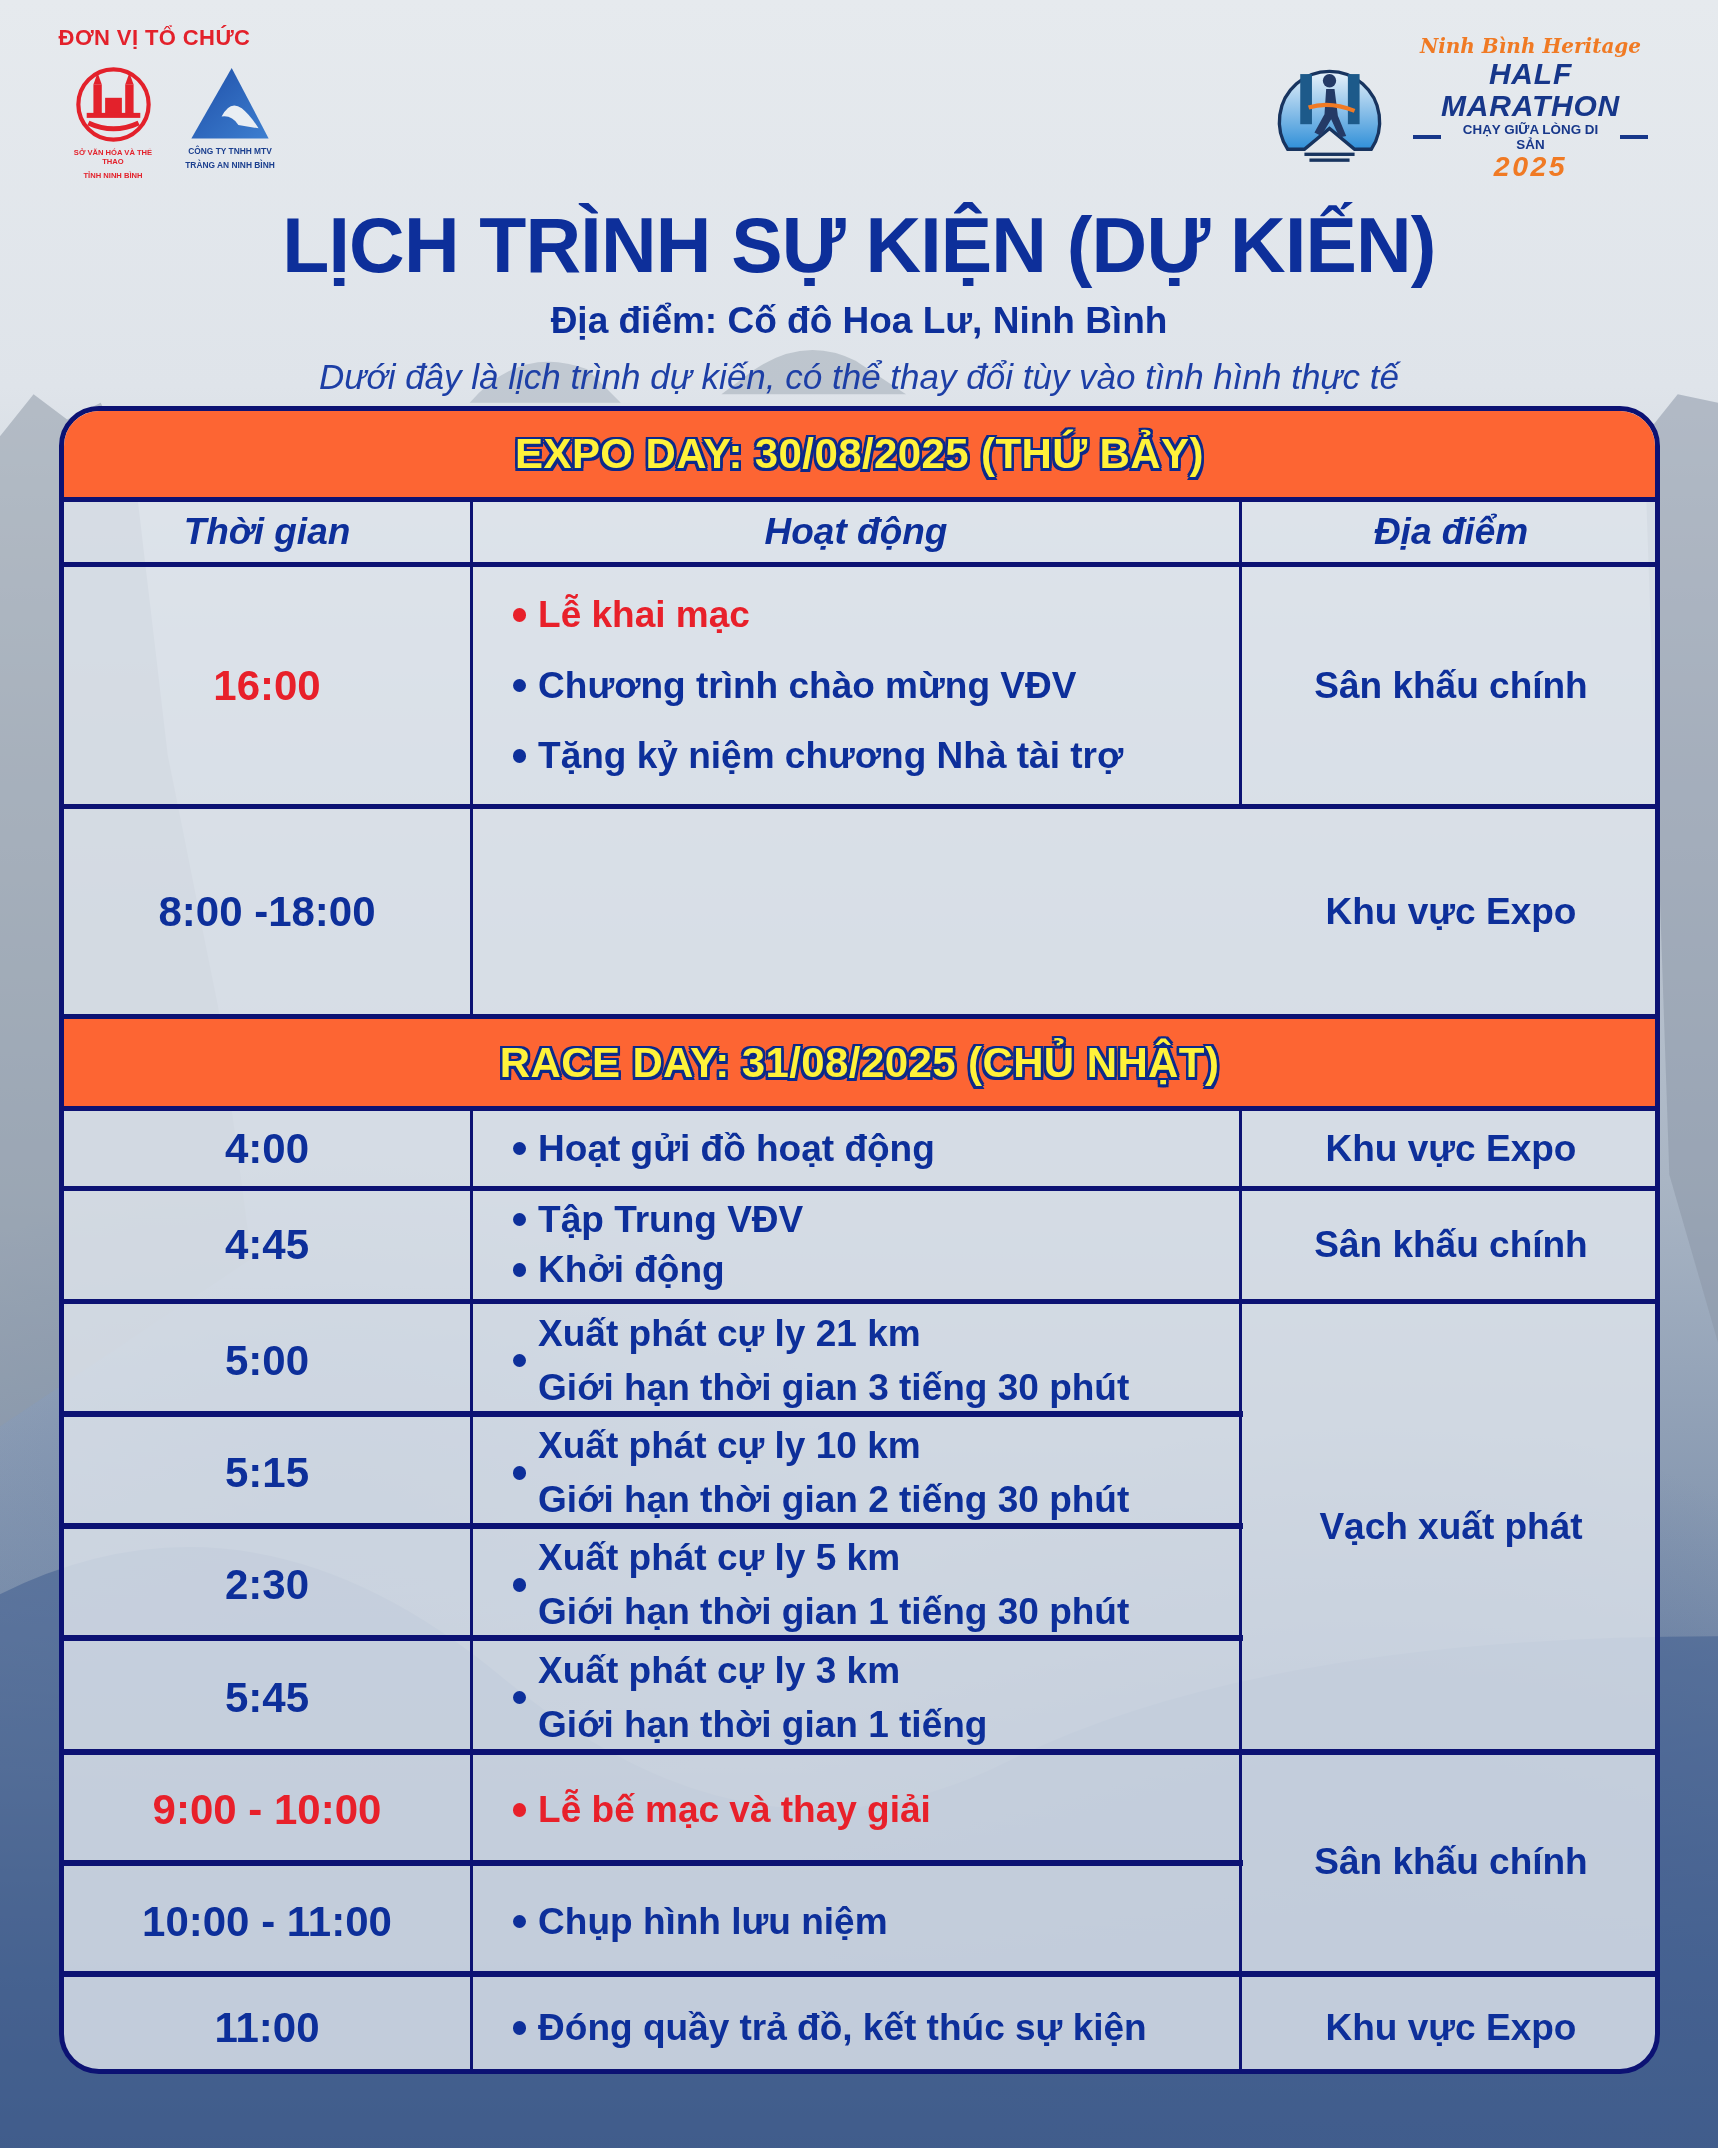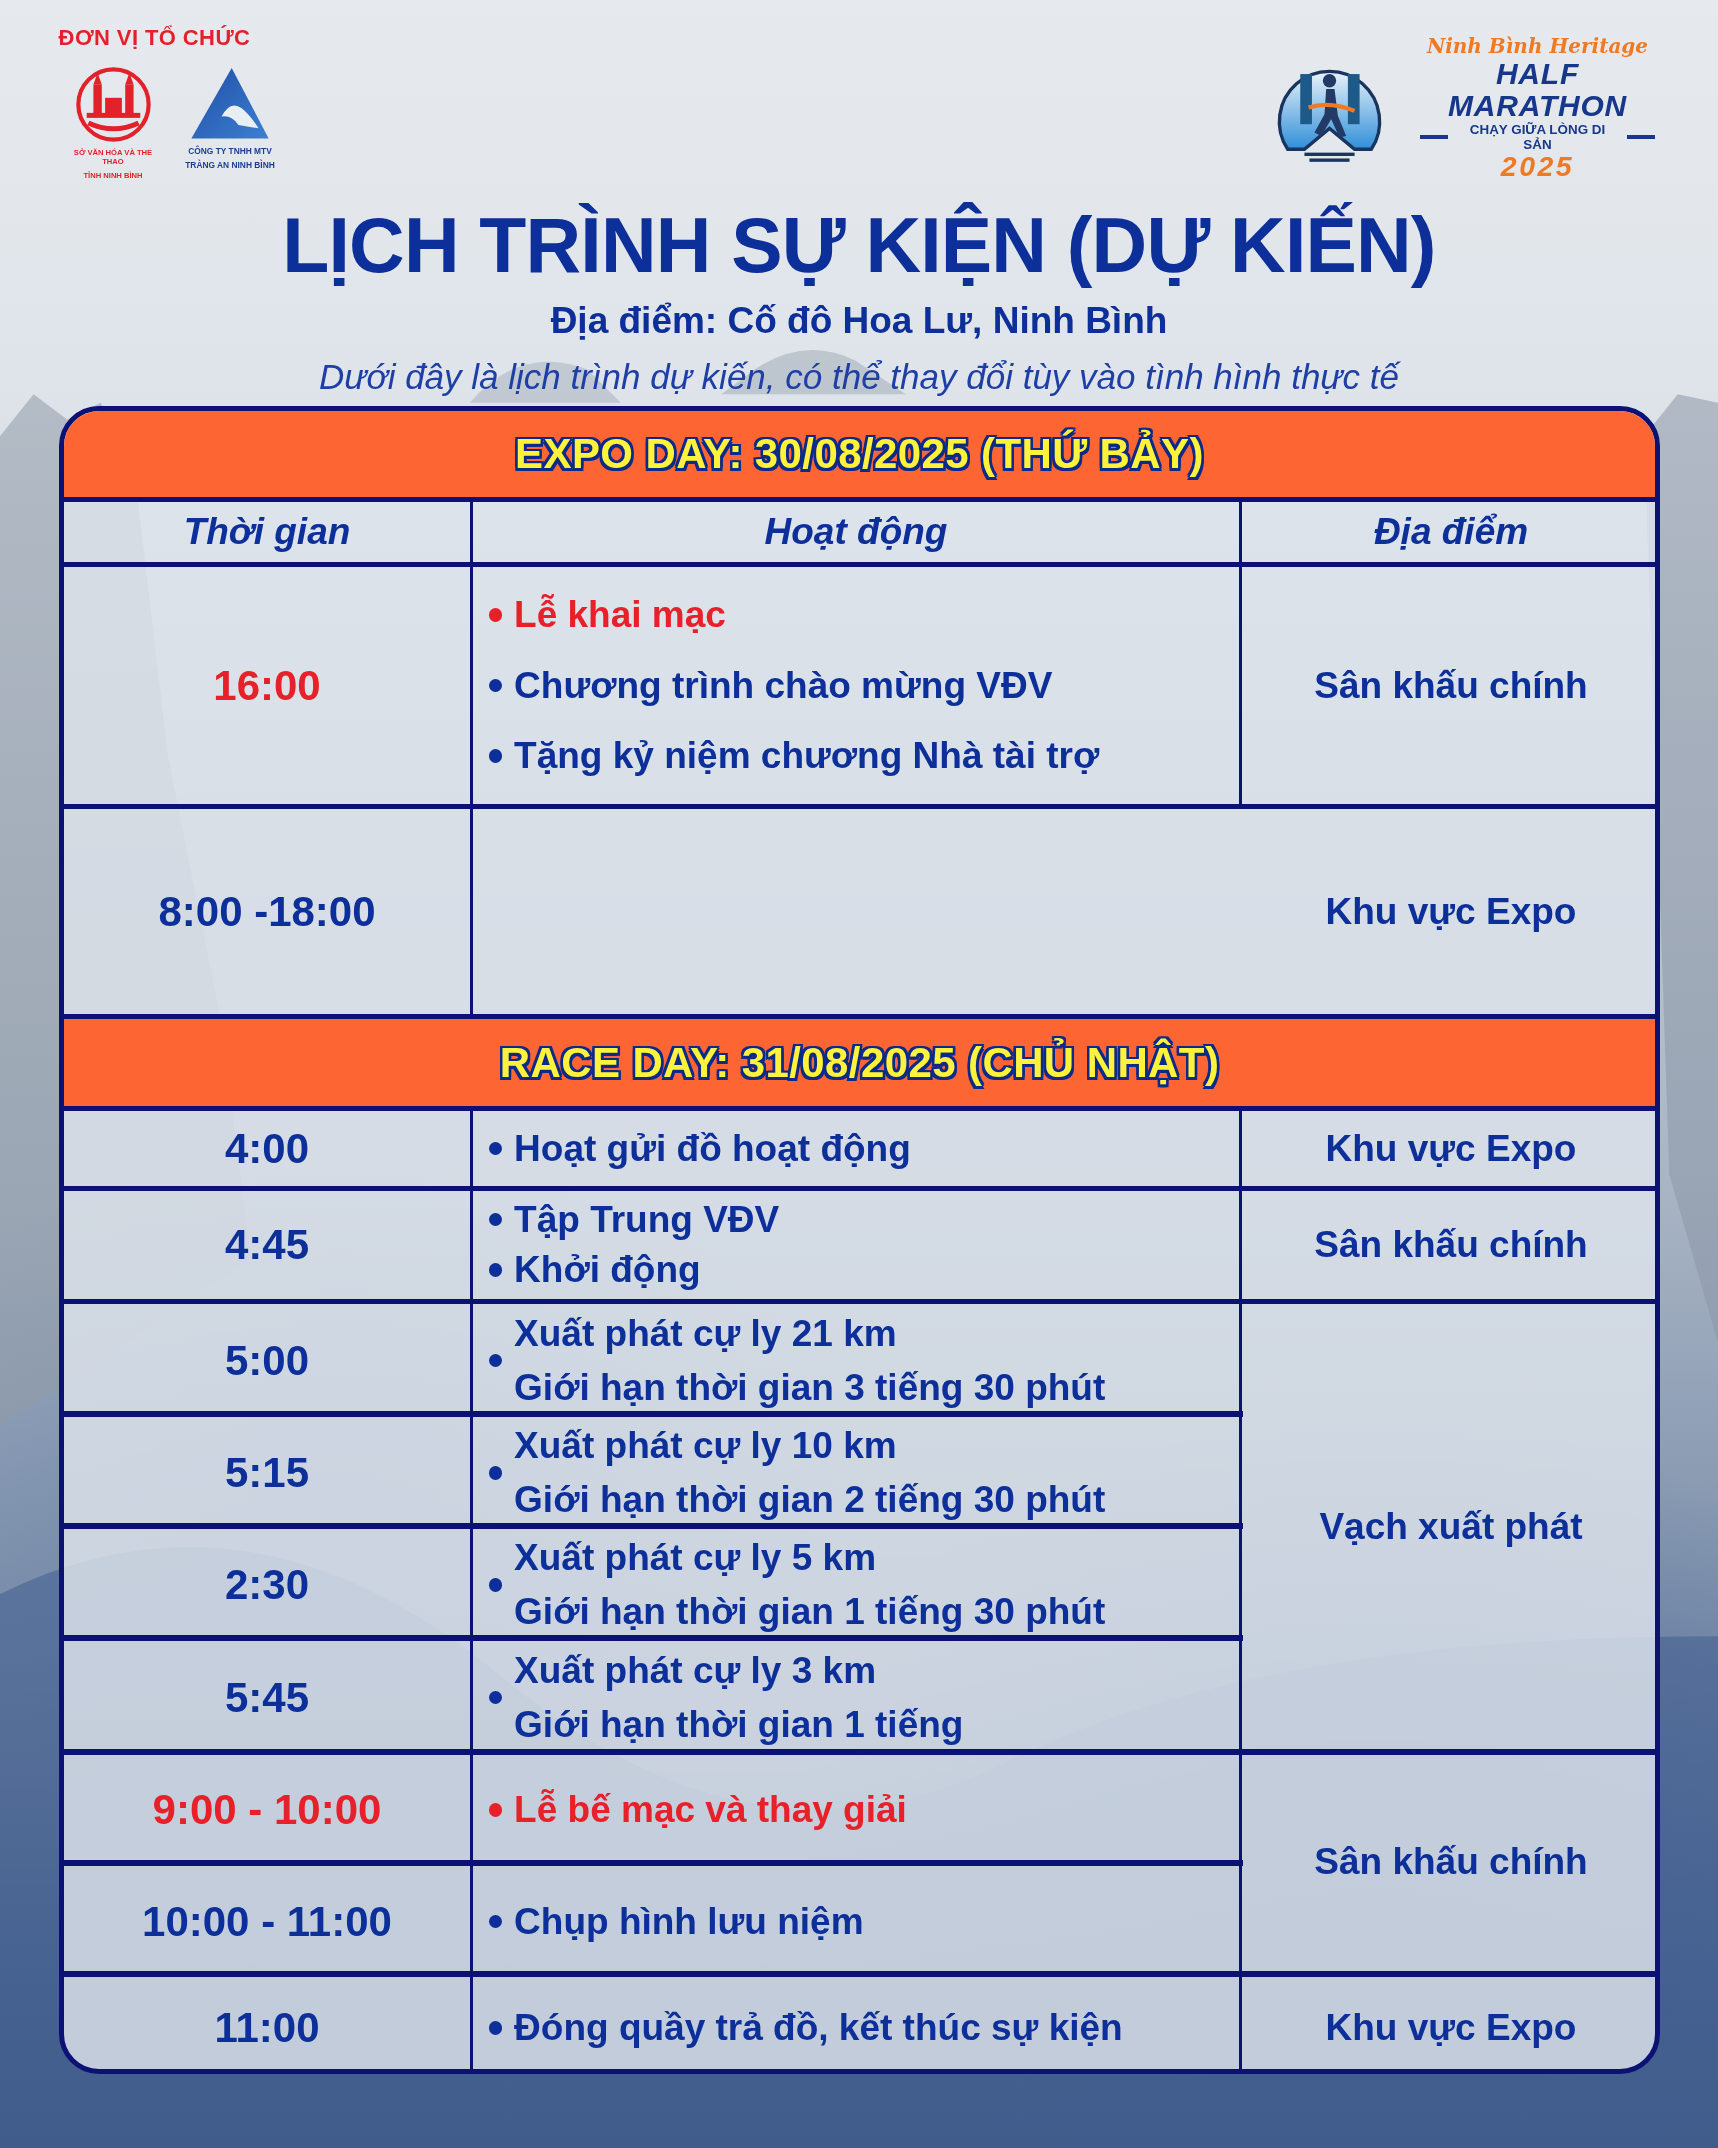--- a/index.html
+++ b/index.html
@@ -19,21 +19,21 @@
   
   .org-block { position: absolute; left: 67px; top: 25px; width: 218px; z-index: 2; }
   .org-title { font-weight: 900; color: #e3212b; font-size: 22px; text-align: left; letter-spacing: 0.4px; margin-left: -8.4px; }
   .org-logos { display: flex; gap: 25px; margin-top: 15px; align-items: flex-start; }
   .org-logo { width: 92px; text-align: center; }
   .org-logo svg { display: block; margin: 0 auto; }
   .org-caption { font-size: 7.6px; font-weight: 700; line-height: 9.2px; margin-top: 5px; }
   .org-caption.red { color: #e3212b; }
   .org-caption.blue { color: #1b3f8f; font-size: 8.4px; }
 
-  .event-logo { position: absolute; left: 1271px; top: 34px; z-index: 2; display: flex; align-items: center; gap: 32px; }
+  .event-logo { position: absolute; left: 1271px; top: 34px; z-index: 2; display: flex; align-items: center; gap: 25px; }
   .event-text { text-align: center; width: 235px; }
   .ev-script { font-family: "DejaVu Serif", serif; font-style: italic; font-weight: 700; color: #f07a24; font-size: 20px; }
   .ev-half { font-weight: 900; font-style: italic; color: #17378a; font-size: 30px; letter-spacing: 0.8px; line-height: 32px; }
   .ev-sub { color: #17378a; font-weight: 700; font-size: 13.4px; display: flex; align-items: center; justify-content: center; gap: 6.7px; }
   .ev-sub .bar { display: inline-block; width: 28.5px; height: 3.4px; background: #17378a; }
   .ev-year { font-weight: 900; font-style: italic; color: #f07a24; font-size: 28.5px; letter-spacing: 2.5px; line-height: 28.5px; }
 
   
   .title { position: absolute; top: 201px; left: 0; width: 1718px; text-align: center; z-index: 2;
            font-weight: 900; font-size: 77px; color: #0d2f9a; letter-spacing: -0.8px; }
@@ -50,21 +50,21 @@
   }
   .row { position: absolute; left: 0; width: 100%; border-bottom: 5.9px solid #0c1273; }
   .band { background: #fd6533; display: flex; align-items: center; justify-content: center; }
   .band-text {
     font-weight: 900; font-size: 42px; color: #fff23a; letter-spacing: 0.4px;
     text-shadow: -2.5px -2.5px 0 #0c2a8a, 2.5px -2.5px 0 #0c2a8a, -2.5px 2.5px 0 #0c2a8a, 2.5px 2.5px 0 #0c2a8a,
                  0 2.5px 0 #0c2a8a, 0 -2.5px 0 #0c2a8a, 2.5px 0 0 #0c2a8a, -2.5px 0 0 #0c2a8a;
   }
   .cell { position: absolute; top: 0; height: 100%; display: flex; align-items: center; }
   .c-time { left: 0; width: 409px; justify-content: center; border-right: 3.4px solid #0c1273; text-align: center; }
-  .c-act { left: 409px; width: 769px; border-right: 3.4px solid #0c1273; padding-left: 16px; }
+  .c-act { left: 409px; width: 769px; border-right: 3.4px solid #0c1273; padding-left: 40px; }
   .c-loc { left: 1179px; width: 416px; justify-content: center; }
   .hdr-text { font-weight: 900; font-style: italic; font-size: 37px; color: #0d2f9a; }
   .time-text { font-weight: 700; font-size: 42px; color: #0d2f9a; }
   .time-text.red { color: #e8202a; }
   .loc-text { font-weight: 600; font-size: 37px; color: #0d2f9a; }
   .act-list { list-style: none; display: flex; flex-direction: column; }
   .act-item { font-size: 37px; font-weight: 600; color: #0d2f9a; display: flex; align-items: center; }
   .act-item.red { color: #e8202a; }
   .bullet { display: inline-block; width: 13.4px; height: 13.4px; border-radius: 50%; background: currentColor; margin-right: 11.7px; flex: none; }
   .act-two { display: flex; align-items: center; }

